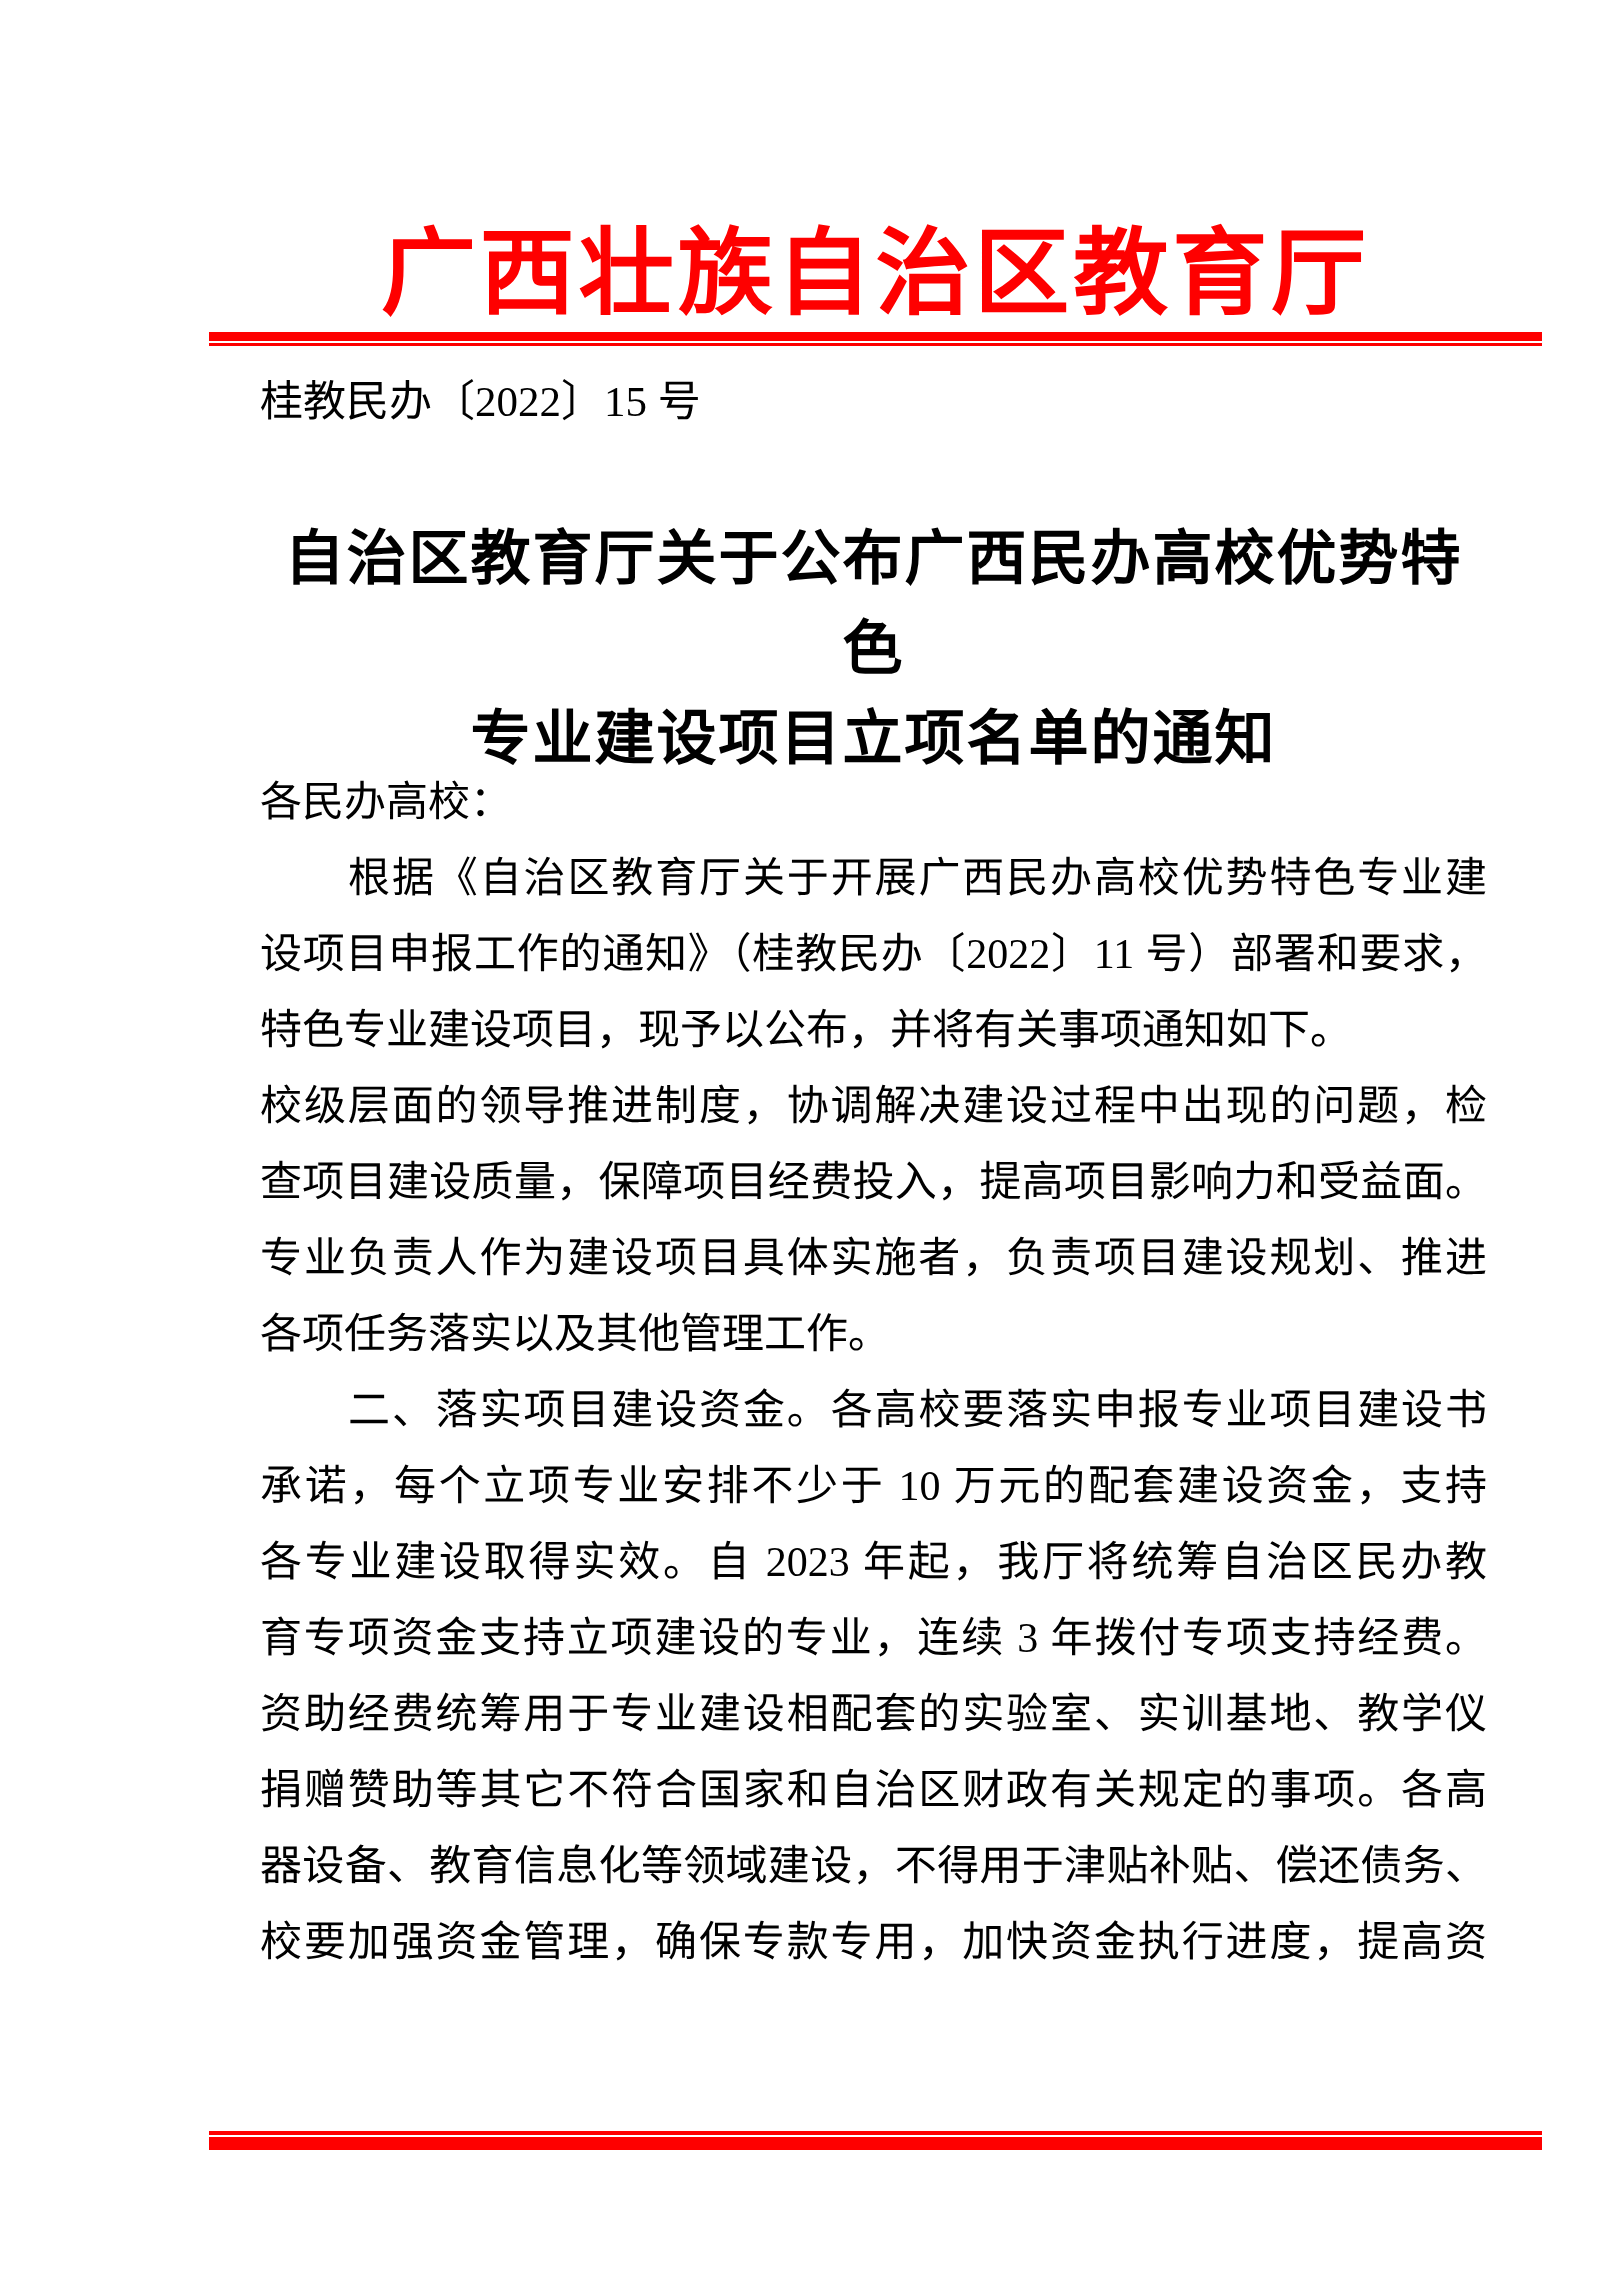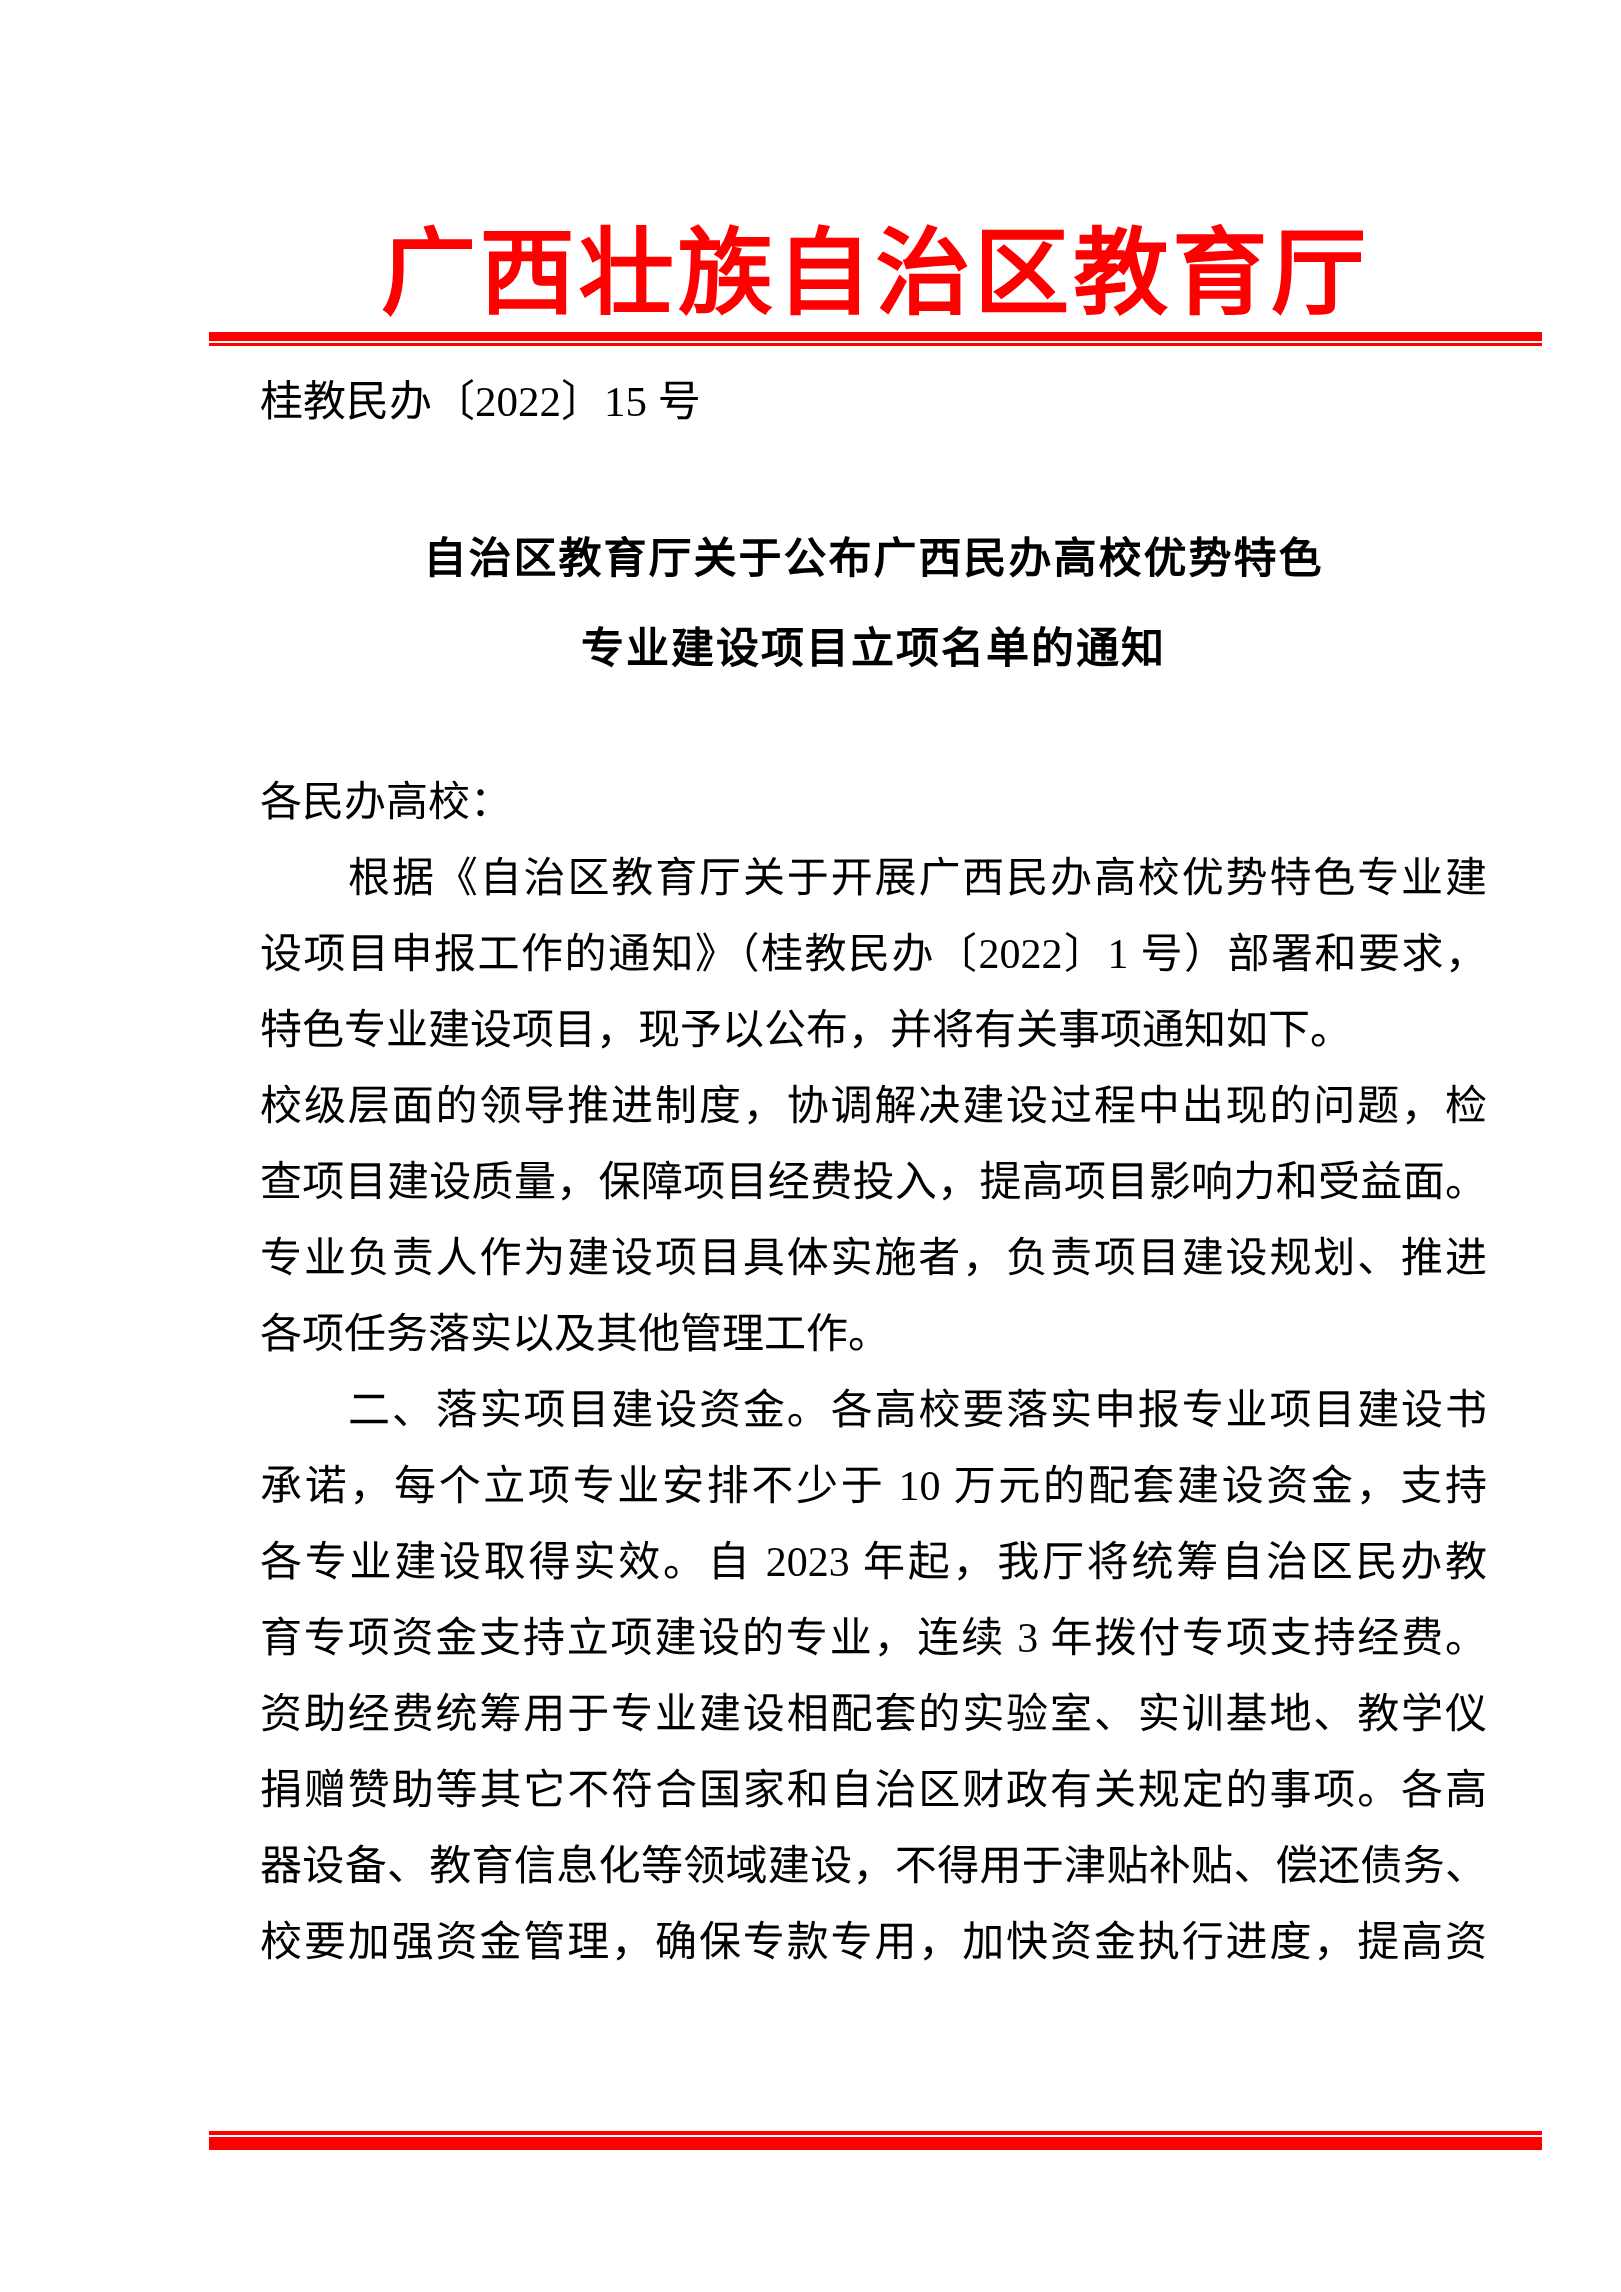--- a/index.html
+++ b/index.html
@@ -48,21 +48,21 @@
     font-size: 43px;
     line-height: 53px;
   }
   .notice-title {
     position: absolute;
     top: 514px;
     left: 211px;
     width: 1227px;
     text-align: center;
     font-weight: bold;
-    font-size: 43px;
+    font-size: 60px;
     line-height: 90px;
     letter-spacing: 2px;
   }
   .body-text {
     position: absolute;
     top: 764px;
     left: 211px;
     width: 1227px;
     font-size: 42px;
     line-height: 76px;
@@ -90,21 +90,21 @@
   <div class="doc-number">桂教民办〔2022〕15 号</div>
 
   <div class="notice-title">
     <div>自治区教育厅关于公布广西民办高校优势特色</div>
     <div>专业建设项目立项名单的通知</div>
   </div>
 
   <div class="body-text">
     <div class="line">各民办高校：</div>
     <div class="line indent just">根据《自治区教育厅关于开展广西民办高校优势特色专业建</div>
-    <div class="line just">设项目申报工作的通知》（桂教民办〔2022〕1 号）部署和要求，</div>
+    <div class="line just">设项目申报工作的通知》（桂教民办〔2022〕11 号）部署和要求，</div>
     <div class="line">特色专业建设项目，现予以公布，并将有关事项通知如下。</div>
     <div class="line just">校级层面的领导推进制度，协调解决建设过程中出现的问题，检</div>
     <div class="line just">查项目建设质量，保障项目经费投入，提高项目影响力和受益面。</div>
     <div class="line just">专业负责人作为建设项目具体实施者，负责项目建设规划、推进</div>
     <div class="line">各项任务落实以及其他管理工作。</div>
     <div class="line indent just">二、落实项目建设资金。各高校要落实申报专业项目建设书</div>
     <div class="line just">承诺，每个立项专业安排不少于 10 万元的配套建设资金，支持</div>
     <div class="line just">各专业建设取得实效。自 2023 年起，我厅将统筹自治区民办教</div>
     <div class="line just">育专项资金支持立项建设的专业，连续 3 年拨付专项支持经费。</div>
     <div class="line just">资助经费统筹用于专业建设相配套的实验室、实训基地、教学仪</div>

